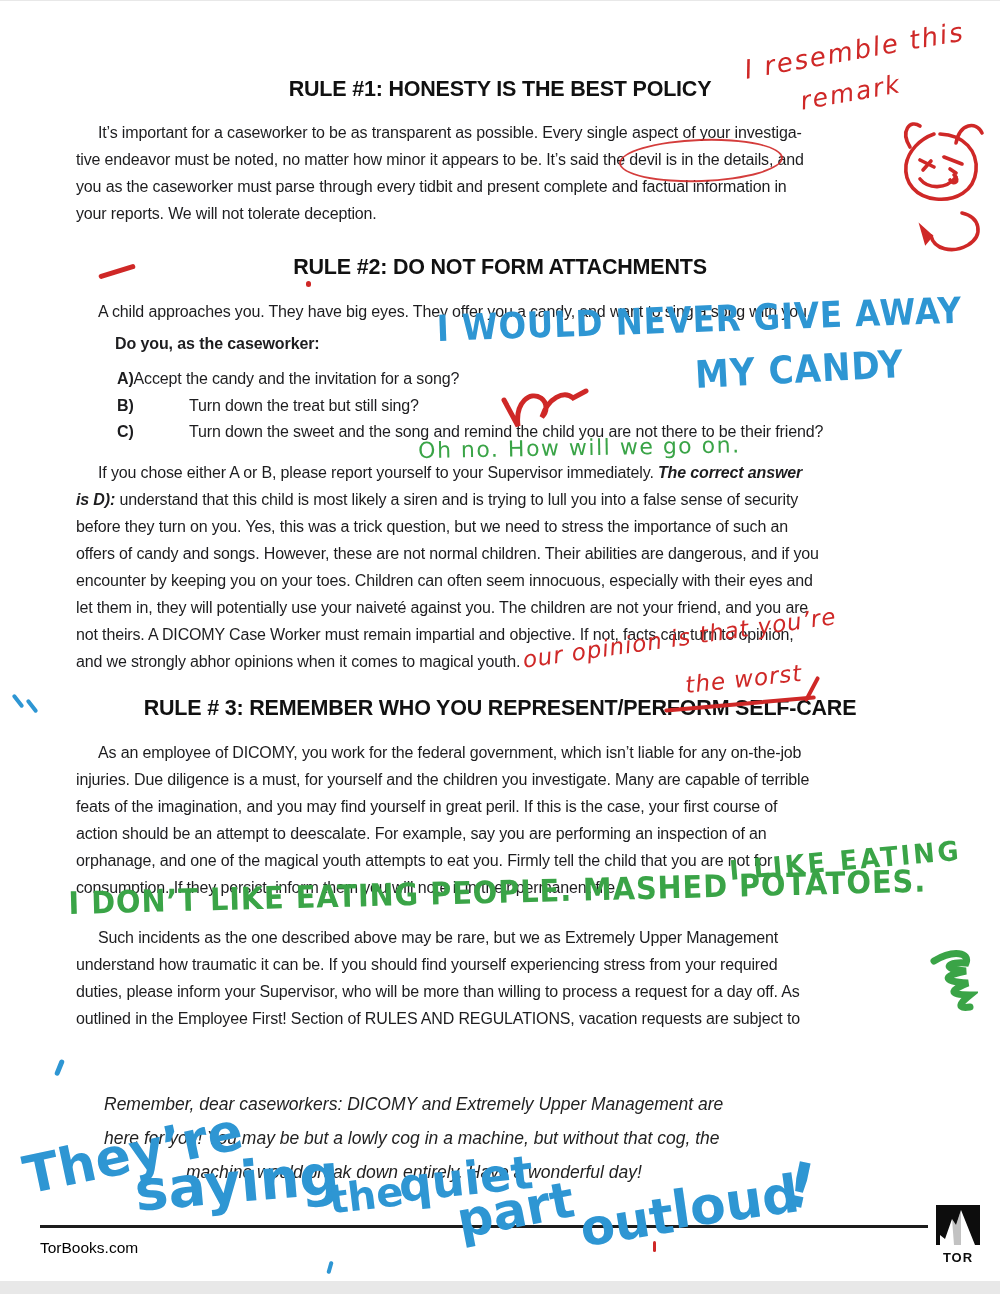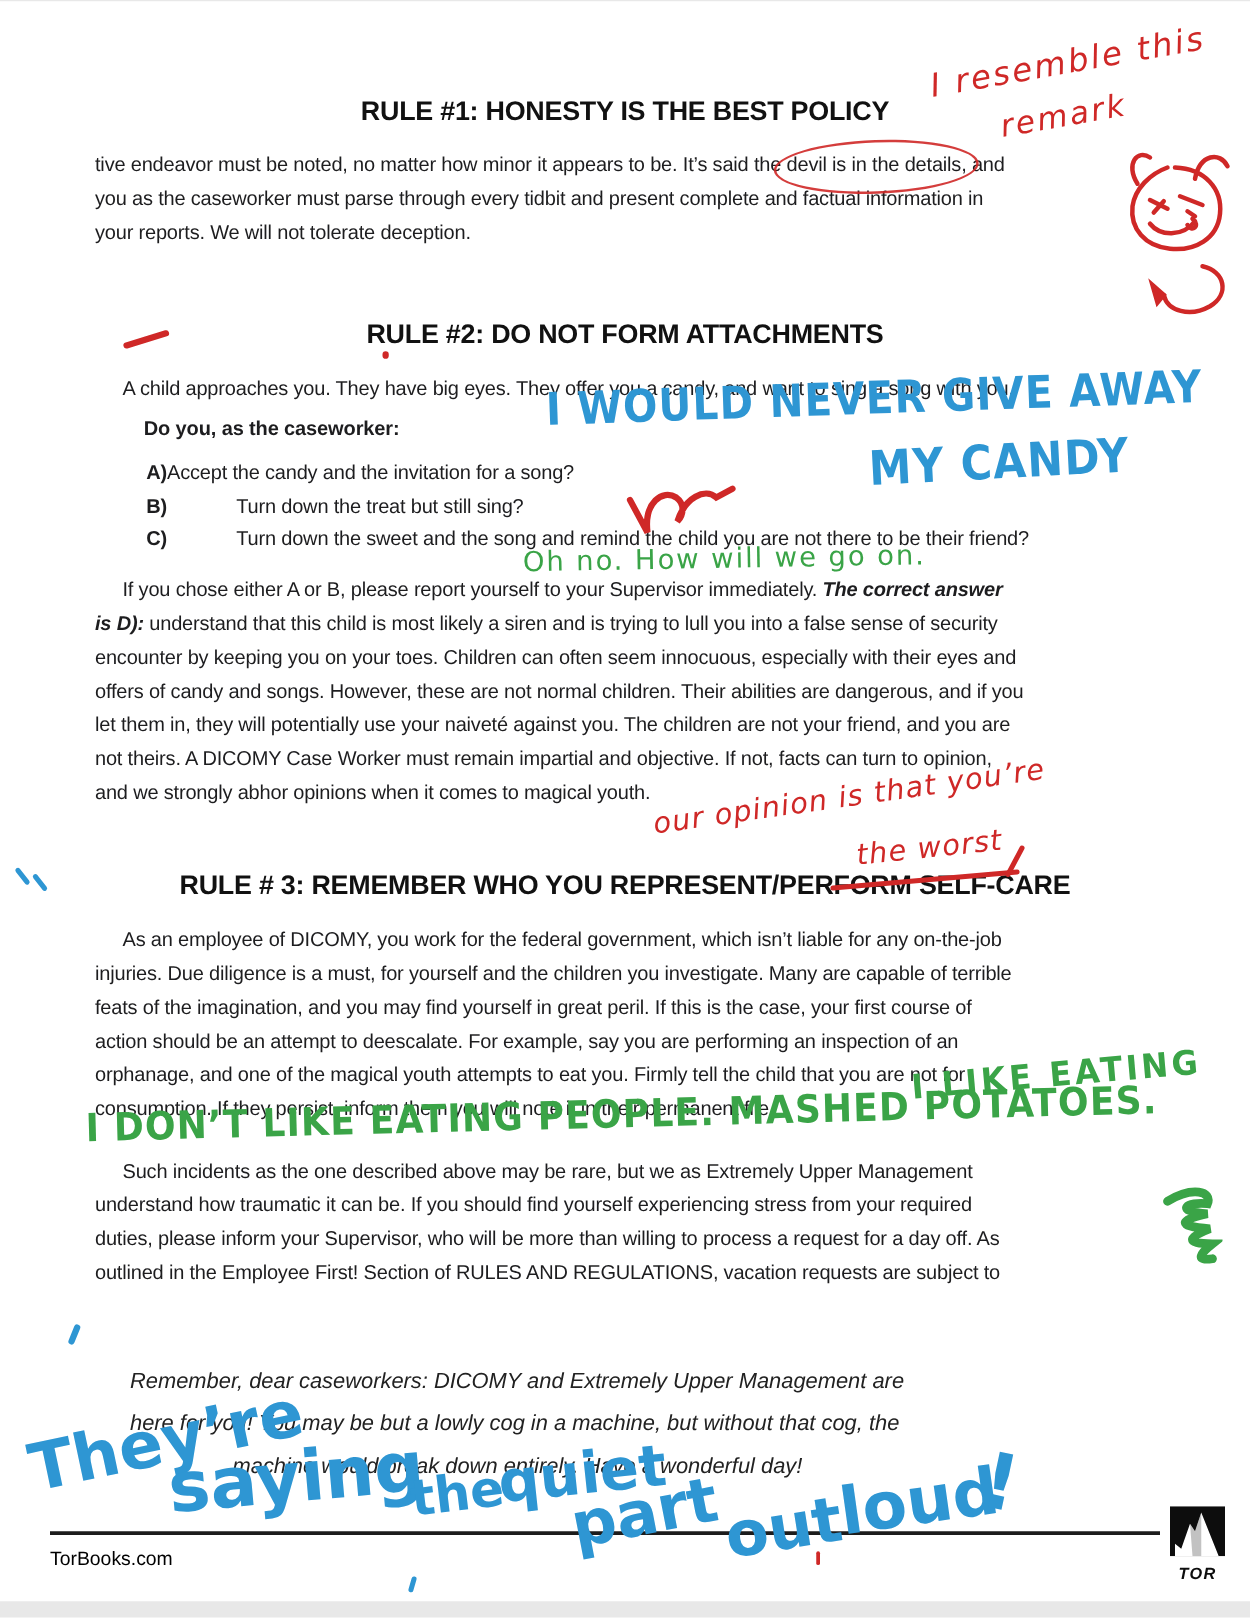--- a/index.html
+++ b/index.html
@@ -21,21 +21,21 @@
   #options{position:absolute;left:117px;top:369px;font-size:16px;letter-spacing:-0.15px;}
   .opt-row{margin-bottom:8.5px;white-space:nowrap;}
   .opt-label{font-weight:bold;}
   .opt-label.wide{display:inline-block;width:72px;}
   #closing{position:absolute;left:104px;top:1086px;width:740px;font-style:italic;
     font-size:17.5px;line-height:34px;color:#222;}
   #closing .pline:nth-child(3){padding-left:82px;}
   
   #footer-line{position:absolute;left:40px;top:1224px;width:888px;height:2.5px;background:#1c1c1c;}
   #site{position:absolute;left:40px;top:1238px;font-size:15.5px;color:#000000;text-decoration:none;}
-  #tor-logo{position:absolute;left:936px;top:1204px;width:44px;text-align:center;font-style:italic;}
+  #tor-logo{position:absolute;left:936px;top:1204px;width:44px;text-align:center;}
   #tor-logo .word{font-weight:bold;font-size:13px;letter-spacing:1px;color:#0d0d0d;margin-top:1px;}
   
   .hand{position:absolute;white-space:nowrap;font-family:"DejaVu Sans",sans-serif;z-index:6;}
   .red{color:var(--red);} .blue{color:var(--blue);} .green{color:var(--green);}
   .stroke{position:absolute;z-index:6;border-radius:3px;}
   #ann-remark1{left:742px;top:54px;font-size:26px;font-style:italic;transform:rotate(-10deg);transform-origin:left top;letter-spacing:2px;}
   #ann-remark2{left:798px;top:86px;font-size:25px;font-style:italic;transform:rotate(-10deg);transform-origin:left top;letter-spacing:2px;}
   #devil{position:absolute;left:886px;top:112px;z-index:6;}
   #red-dash{left:98px;top:268px;width:38px;height:5px;background:var(--red);transform:rotate(-17deg);}
   #red-dot{left:306px;top:280px;width:5px;height:6px;background:var(--red);}
@@ -69,20 +69,21 @@
   #blue-comma{left:328px;top:1260px;width:4px;height:13px;background:var(--blue);transform:rotate(16deg);}
   #red-tick2{left:653px;top:1240px;width:3px;height:11px;background:var(--red);}
 </style>
 </head>
 <body>
 
 <div id="page">
 
   <div class="rule-heading" style="top:76px">RULE #1: HONESTY IS THE BEST POLICY</div>
   <div class="para" style="top:118px">
+    <div class="l indent">It’s important for a caseworker to be as transparent as possible. Every single aspect of your investiga-</div>
     <div class="l"><span>tive endeavor must be noted, no matter how minor it appears to be. It’s said the </span><span class="circled">devil is in the details</span><span>, and</span></div>
     <div>
         <div class="l">you as the caseworker must parse through every tidbit and present complete and factual information in</div>
         <div class="l">your reports. We will not tolerate deception.</div>
       </div>
   </div>
 
   <div class="rule-heading" style="top:254px">RULE #2: DO NOT FORM ATTACHMENTS</div>
   <div class="para" id="p2-intro">
     <div class="l indent">A child approaches you. They have big eyes. They offer you a candy, and want to sing a song with you.</div>
@@ -90,22 +91,23 @@
   <div id="prompt">Do you, as the caseworker:</div>
   <div id="options">
     <div class="opt-row"><span class="opt-label">A)</span><span>Accept the candy and the invitation for a song?</span></div>
     <div class="opt-row"><span class="opt-label wide">B)</span><span>Turn down the treat but still sing?</span></div>
     <div class="opt-row"><span class="opt-label wide">C)</span><span>Turn down the sweet and the song and remind the child you are not there to be their friend?</span></div>
   </div>
   <div class="para" style="top:458px">
     <div class="l indent"><span>If you chose either A or B, please report yourself to your Supervisor immediately. </span><span class="em">The correct answer</span></div>
     <div class="l"><span class="em">is D): </span><span>understand that this child is most likely a siren and is trying to lull you into a false sense of security</span></div>
     <div>
+        <div class="l">before they turn on you. Yes, this was a trick question, but we need to stress the importance of such an</div>
+        <div class="l">offers of candy and songs. However, these are not normal children. Their abilities are dangerous, and if you</div>
         <div class="l">encounter by keeping you on your toes. Children can often seem innocuous, especially with their eyes and</div>
-        <div class="l">offers of candy and songs. However, these are not normal children. Their abilities are dangerous, and if you</div>
         <div class="l">let them in, they will potentially use your naiveté against you. The children are not your friend, and you are</div>
         <div class="l">not theirs. A DICOMY Case Worker must remain impartial and objective. If not, facts can turn to opinion,</div>
         <div class="l">and we strongly abhor opinions when it comes to magical youth.</div>
       </div>
   </div>
 
   <div class="rule-heading" style="top:695px">RULE # 3: REMEMBER WHO YOU REPRESENT/PERFORM SELF-CARE</div>
   <div class="para" style="top:738px">
     <div>
         <div class="l indent">As an employee of DICOMY, you work for the federal government, which isn’t liable for any on-the-job</div>

